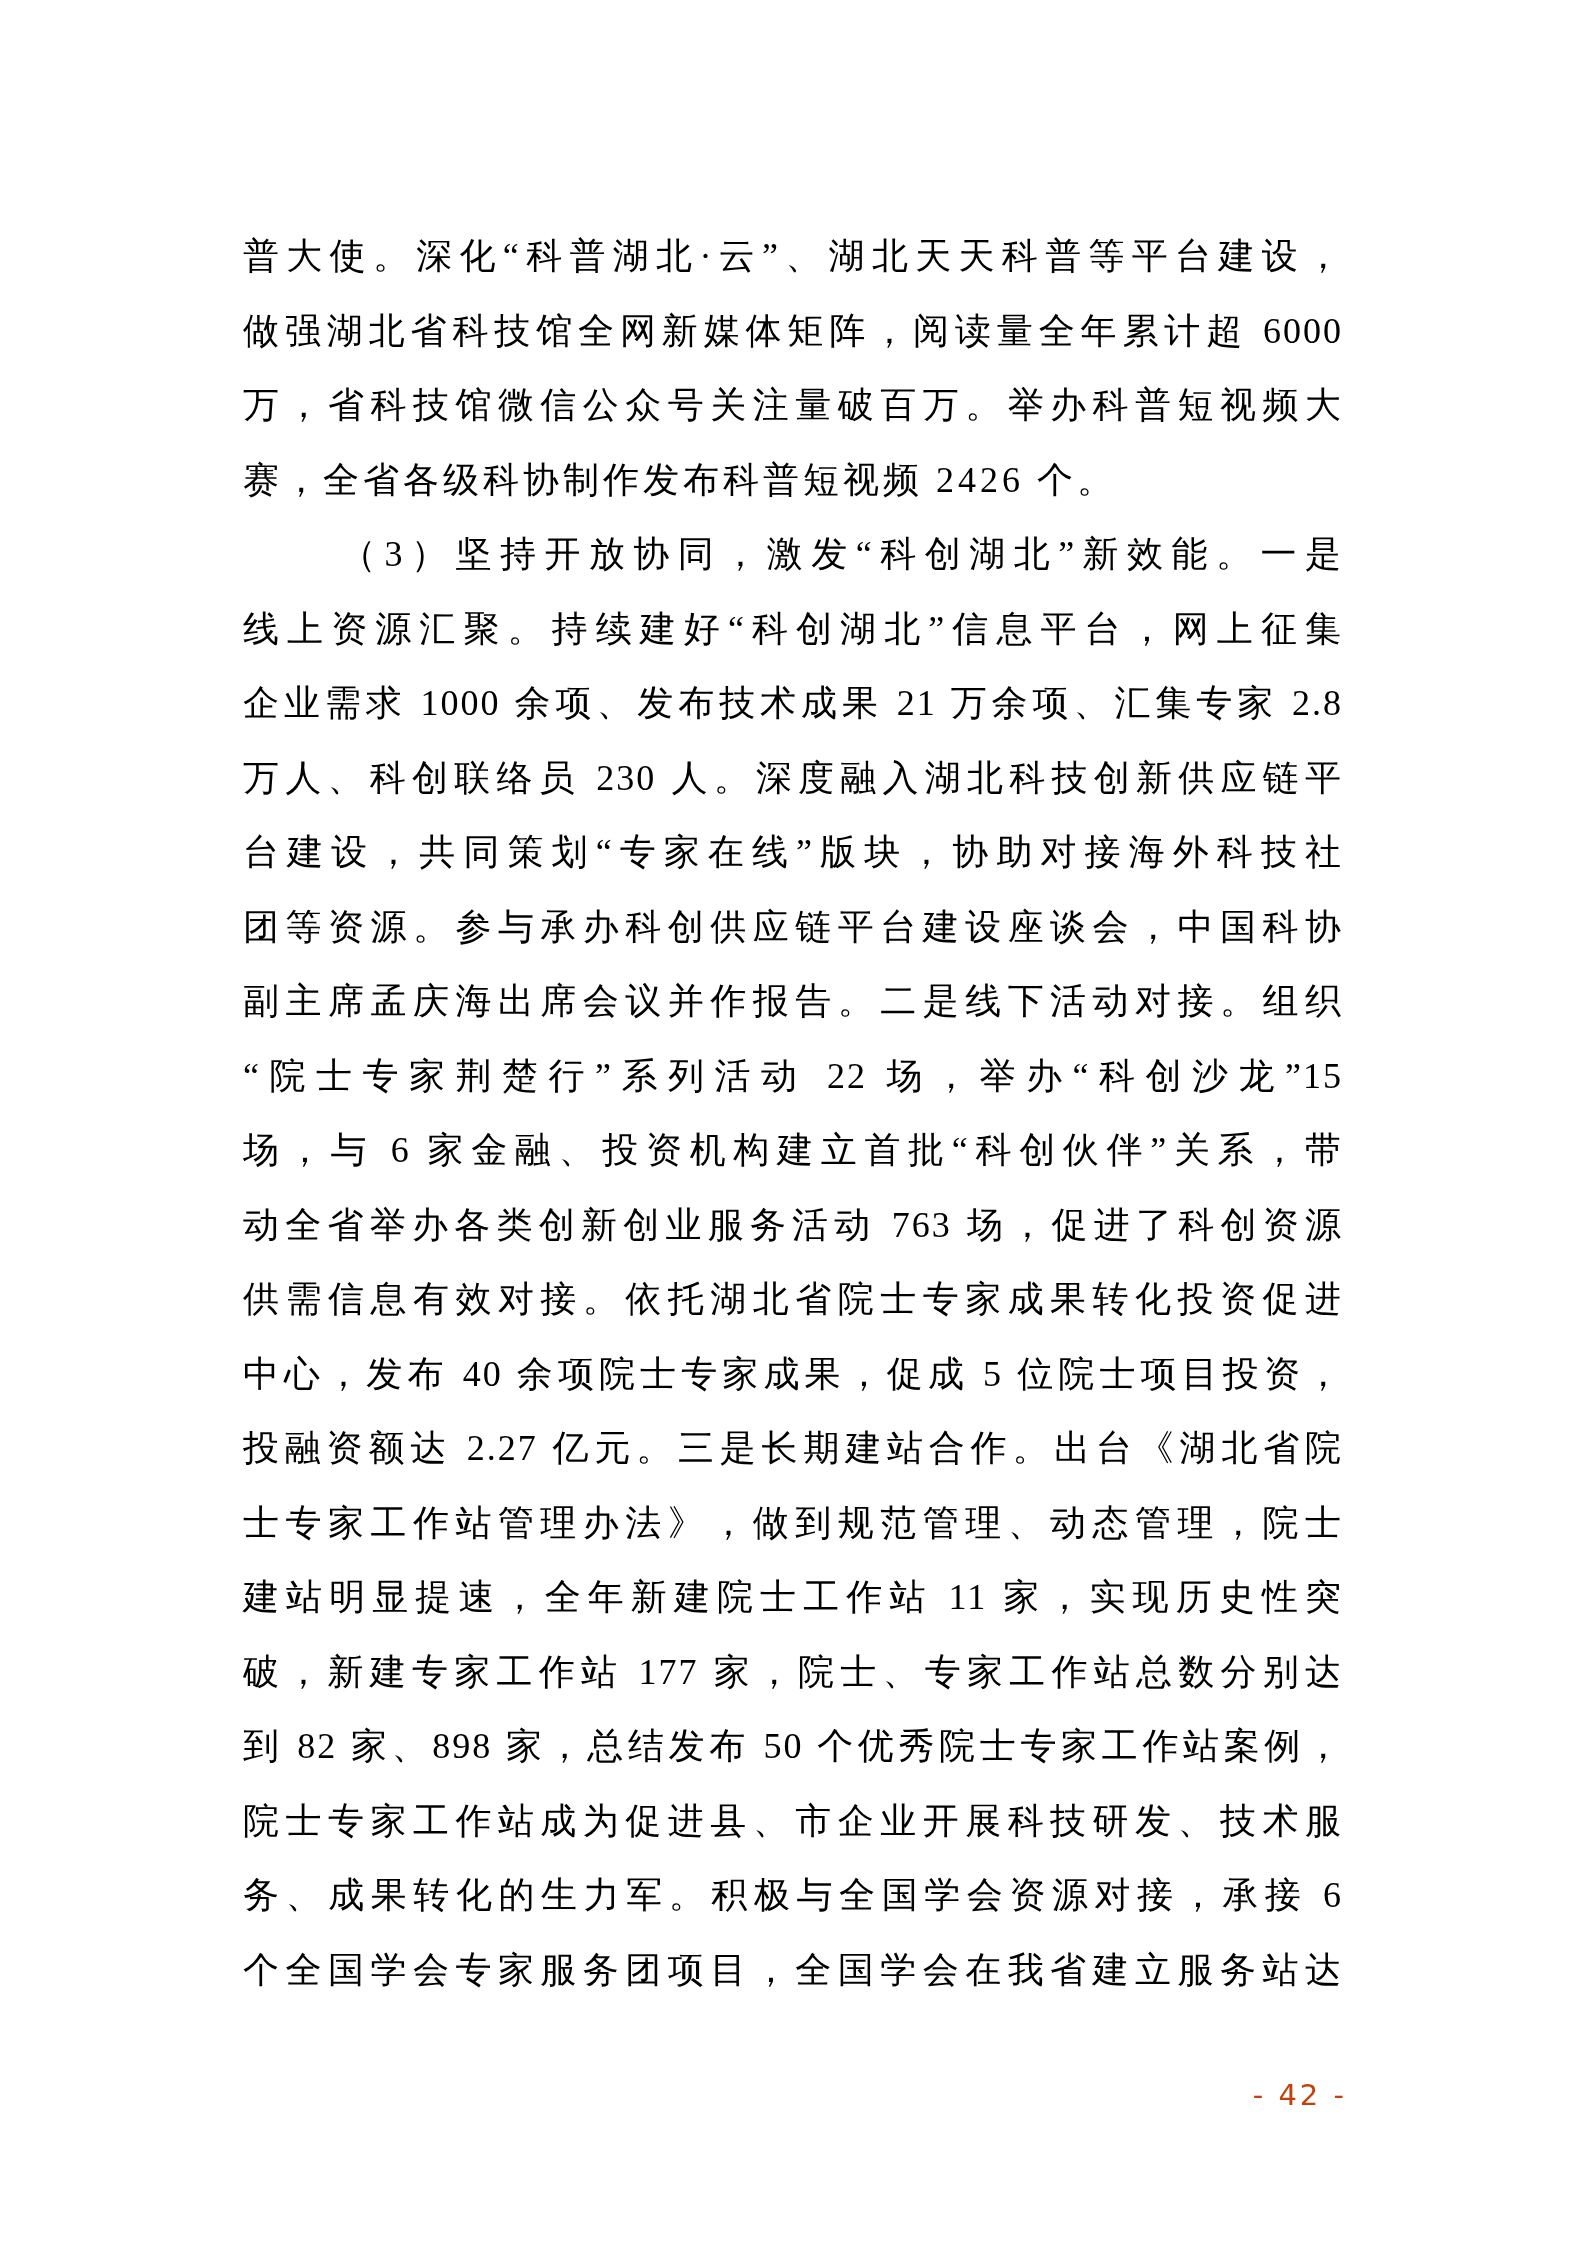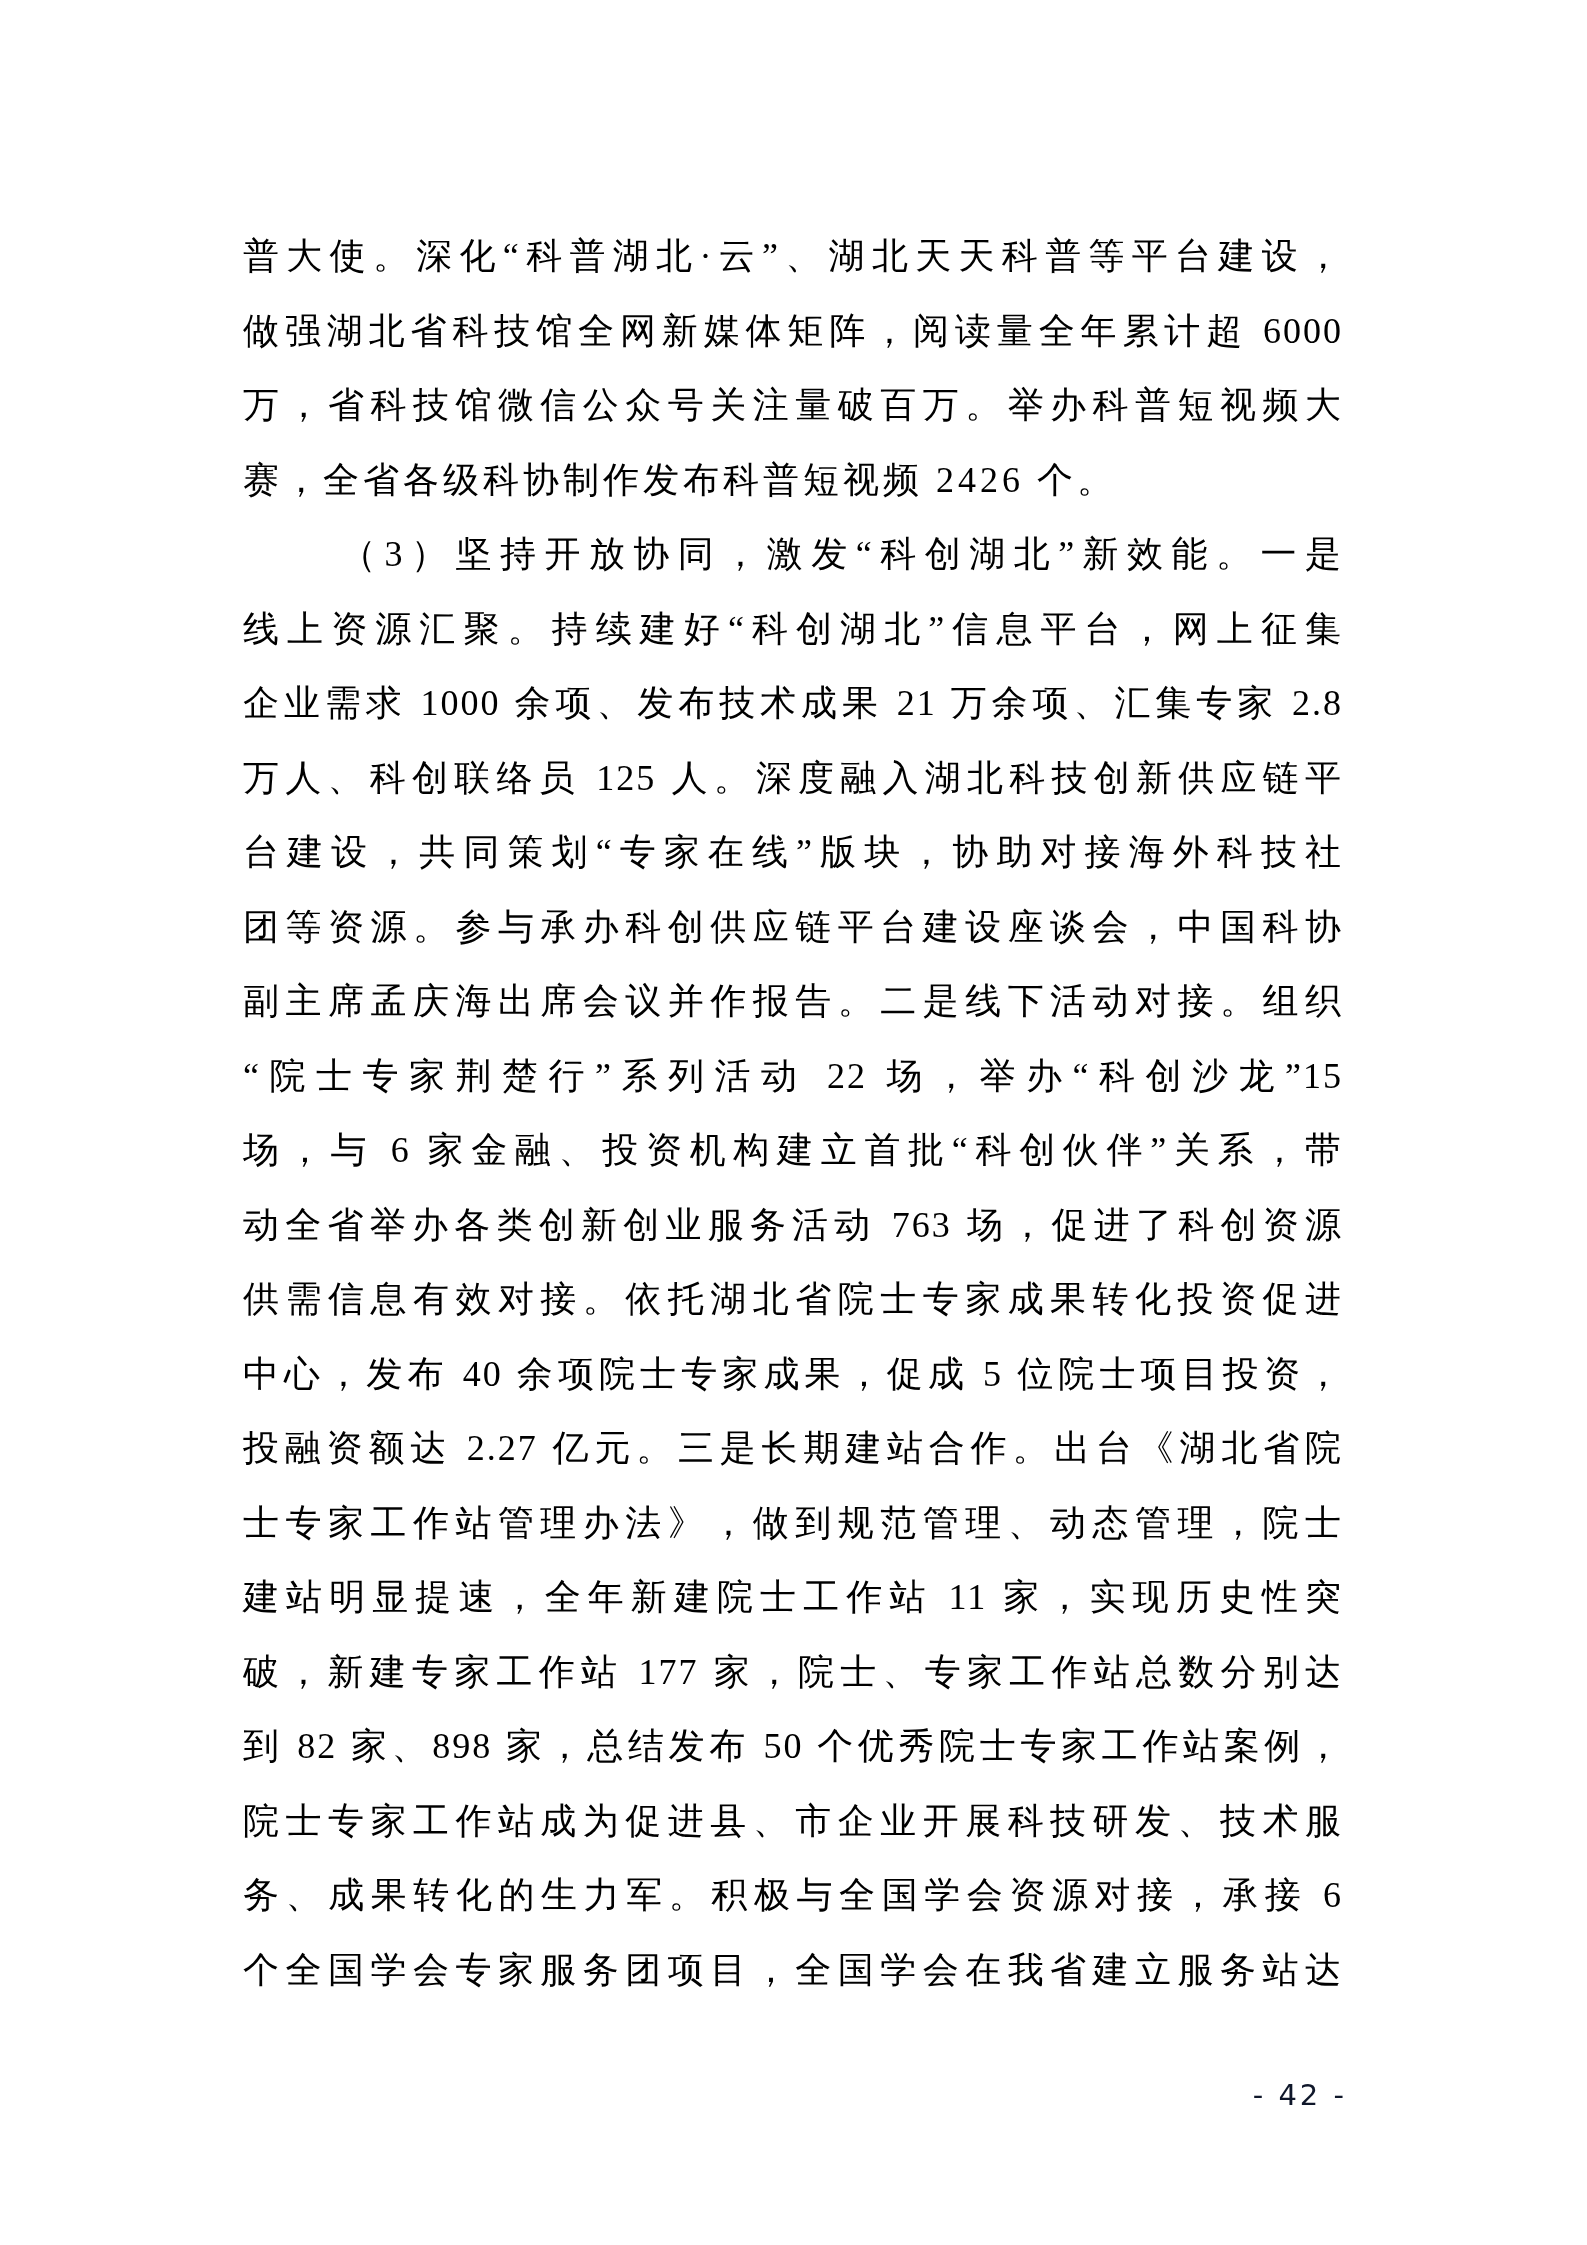--- a/index.html
+++ b/index.html
@@ -50,36 +50,36 @@
     left: 243px;
     top: 2080px;
     width: 1104px;
     text-align: right;
   }
   .page-number {
     font-family: "DejaVu Sans", "Liberation Sans", sans-serif;
     font-size: 29px;
     line-height: 30px;
     letter-spacing: 3px;
-    color: #0f172a;
+    color: #c2410c;
   }
 </style>
 </head>
 <body>
 
 <div class="page">
   <div class="body-text">
       <div class="text-line">普大使。深化“科普湖北·云”、湖北天天科普等平台建设，</div>
       <div class="text-line">做强湖北省科技馆全网新媒体矩阵，阅读量全年累计超 6000</div>
       <div class="text-line">万，省科技馆微信公众号关注量破百万。举办科普短视频大</div>
       <div class="text-line no-fill">赛，全省各级科协制作发布科普短视频 2426 个。</div>
       <div class="text-line indent">（3）坚持开放协同，激发“科创湖北”新效能。一是</div>
       <div class="text-line">线上资源汇聚。持续建好“科创湖北”信息平台，网上征集</div>
       <div class="text-line">企业需求 1000 余项、发布技术成果 21 万余项、汇集专家 2.8</div>
-      <div class="text-line">万人、科创联络员 125 人。深度融入湖北科技创新供应链平</div>
+      <div class="text-line">万人、科创联络员 230 人。深度融入湖北科技创新供应链平</div>
       <div class="text-line">台建设，共同策划“专家在线”版块，协助对接海外科技社</div>
       <div class="text-line">团等资源。参与承办科创供应链平台建设座谈会，中国科协</div>
       <div class="text-line">副主席孟庆海出席会议并作报告。二是线下活动对接。组织</div>
       <div class="text-line">“院士专家荆楚行”系列活动 22 场，举办“科创沙龙”15</div>
       <div class="text-line">场，与 6 家金融、投资机构建立首批“科创伙伴”关系，带</div>
       <div class="text-line">动全省举办各类创新创业服务活动 763 场，促进了科创资源</div>
       <div class="text-line">供需信息有效对接。依托湖北省院士专家成果转化投资促进</div>
       <div class="text-line">中心，发布 40 余项院士专家成果，促成 5 位院士项目投资，</div>
       <div class="text-line">投融资额达 2.27 亿元。三是长期建站合作。出台《湖北省院</div>
       <div class="text-line">士专家工作站管理办法》，做到规范管理、动态管理，院士</div>

